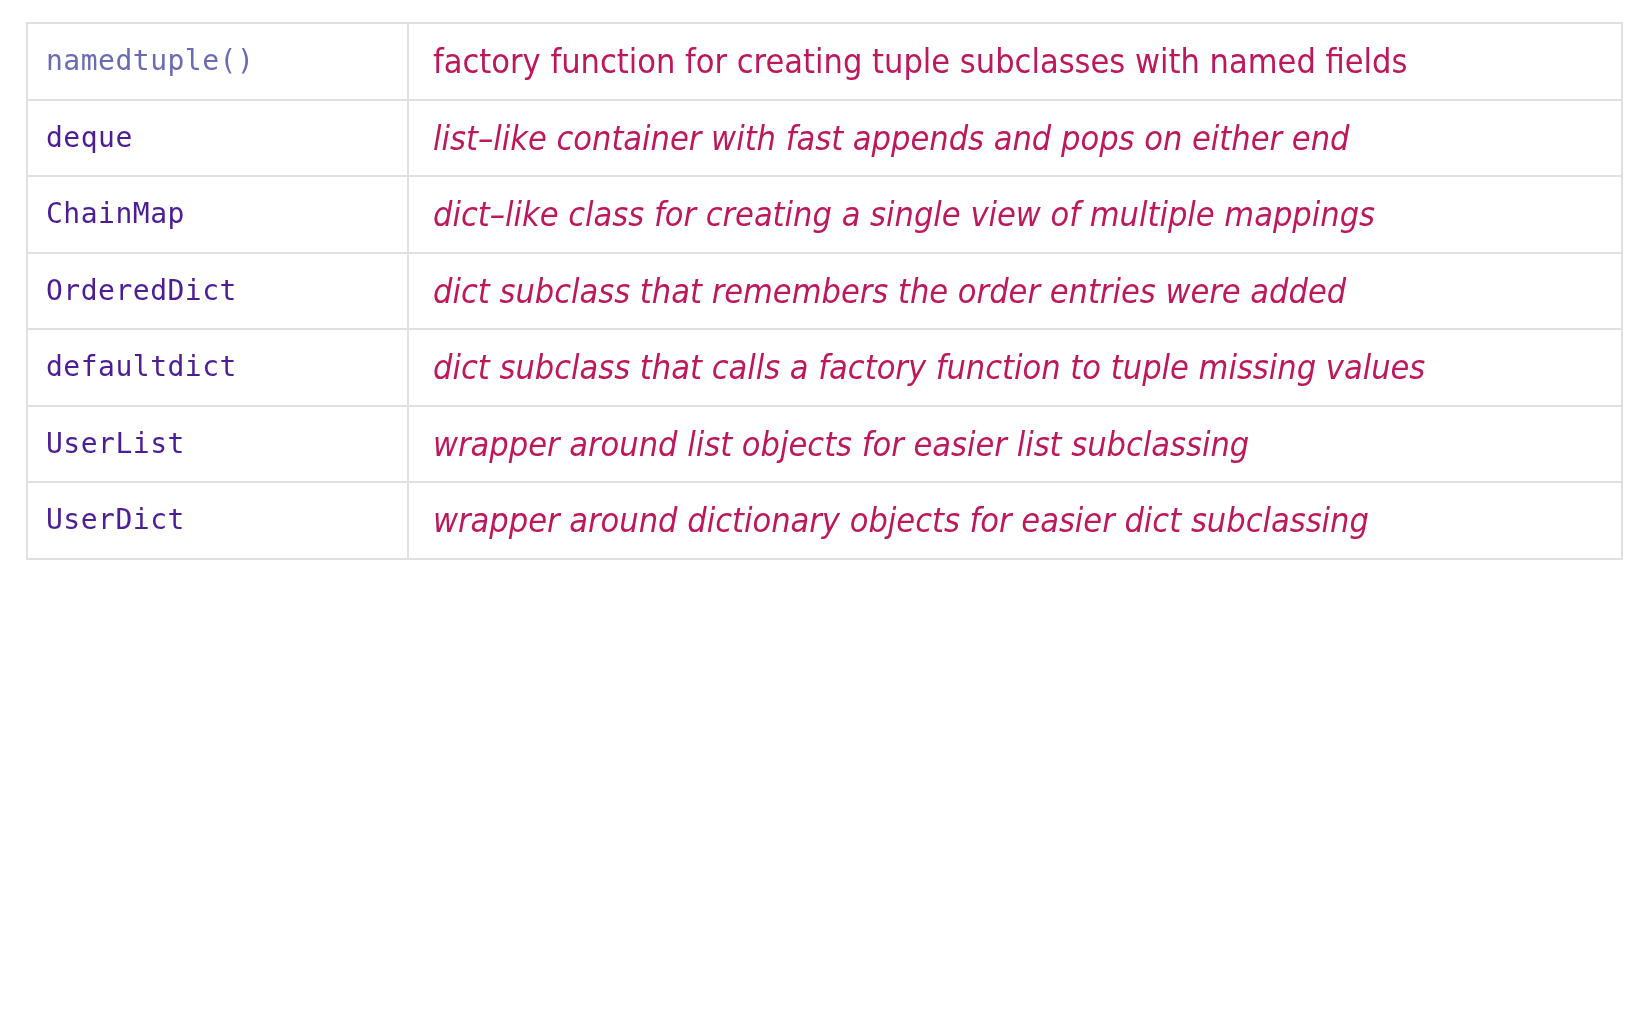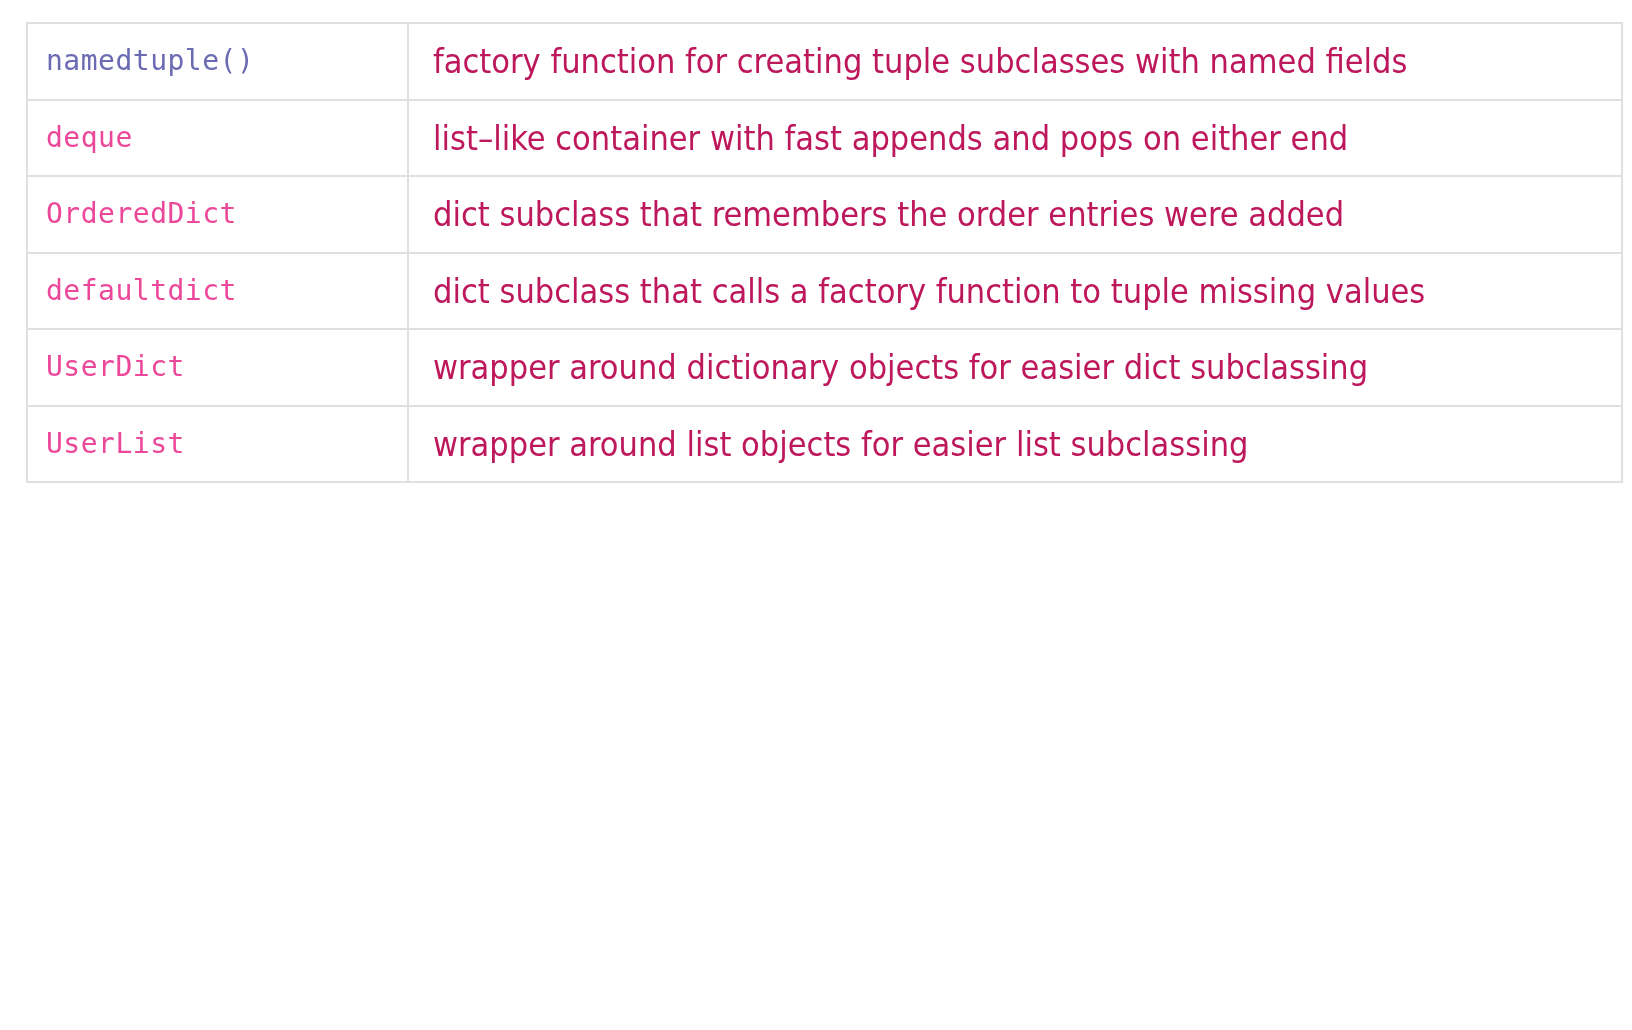--- a/index.html
+++ b/index.html
@@ -63,27 +63,28 @@
   }
 
   .api-table td.cell-desc {
     border-right: 2px solid #e0e0e0;
     border-top: 2px solid #e0e0e0;
     padding: 14px 20px 14px 24px;
   }
 
   .api-table tr:not(:first-child) td.cell-desc {
     border-top: 0;
+    font-style: italic;
   }
 
   .code-link {
     font-family: "DejaVu Sans Mono", "Liberation Mono", monospace;
     font-size: 28px;
     line-height: 1.45;
-    color: #ec4899;
+    color: #4c1d95;
     text-decoration: none;
     letter-spacing: 0.5px;
     white-space: nowrap;
   }
 
   .code-link.visited {
     color: #6b6bb3;
   }
 
   .desc-text {
@@ -118,20 +119,28 @@
 
       <tr>
         <td class="cell-name">
           <a class="code-link" href="#">deque</a>
         </td>
         <td class="cell-desc">
           <span class="desc-text">list–like container with fast appends and pops on either end</span>
         </td>
       </tr>
 
+      <tr>
+        <td class="cell-name">
+          <a class="code-link" href="#">ChainMap</a>
+        </td>
+        <td class="cell-desc">
+          <span class="desc-text">dict–like class for creating a single view of multiple mappings</span>
+        </td>
+      </tr>
 
 
       <tr>
         <td class="cell-name">
           <a class="code-link" href="#">OrderedDict</a>
         </td>
         <td class="cell-desc">
           <span class="desc-text">dict subclass that remembers the order entries were added</span>
         </td>
       </tr>
@@ -140,33 +149,33 @@
         <td class="cell-name">
           <a class="code-link" href="#">defaultdict</a>
         </td>
         <td class="cell-desc">
           <span class="desc-text">dict subclass that calls a factory function to tuple missing values</span>
         </td>
       </tr>
 
       <tr>
         <td class="cell-name">
-          <a class="code-link" href="#">UserDict</a>
+          <a class="code-link" href="#">UserList</a>
         </td>
         <td class="cell-desc">
-          <span class="desc-text">wrapper around dictionary objects for easier dict subclassing</span>
+          <span class="desc-text">wrapper around list objects for easier list subclassing</span>
         </td>
       </tr>
 
       <tr>
         <td class="cell-name">
-          <a class="code-link" href="#">UserList</a>
+          <a class="code-link" href="#">UserDict</a>
         </td>
         <td class="cell-desc">
-          <span class="desc-text">wrapper around list objects for easier list subclassing</span>
+          <span class="desc-text">wrapper around dictionary objects for easier dict subclassing</span>
         </td>
       </tr>
 
 
     </tbody>
   </table>
 
 </div>
 
 </body></html>

